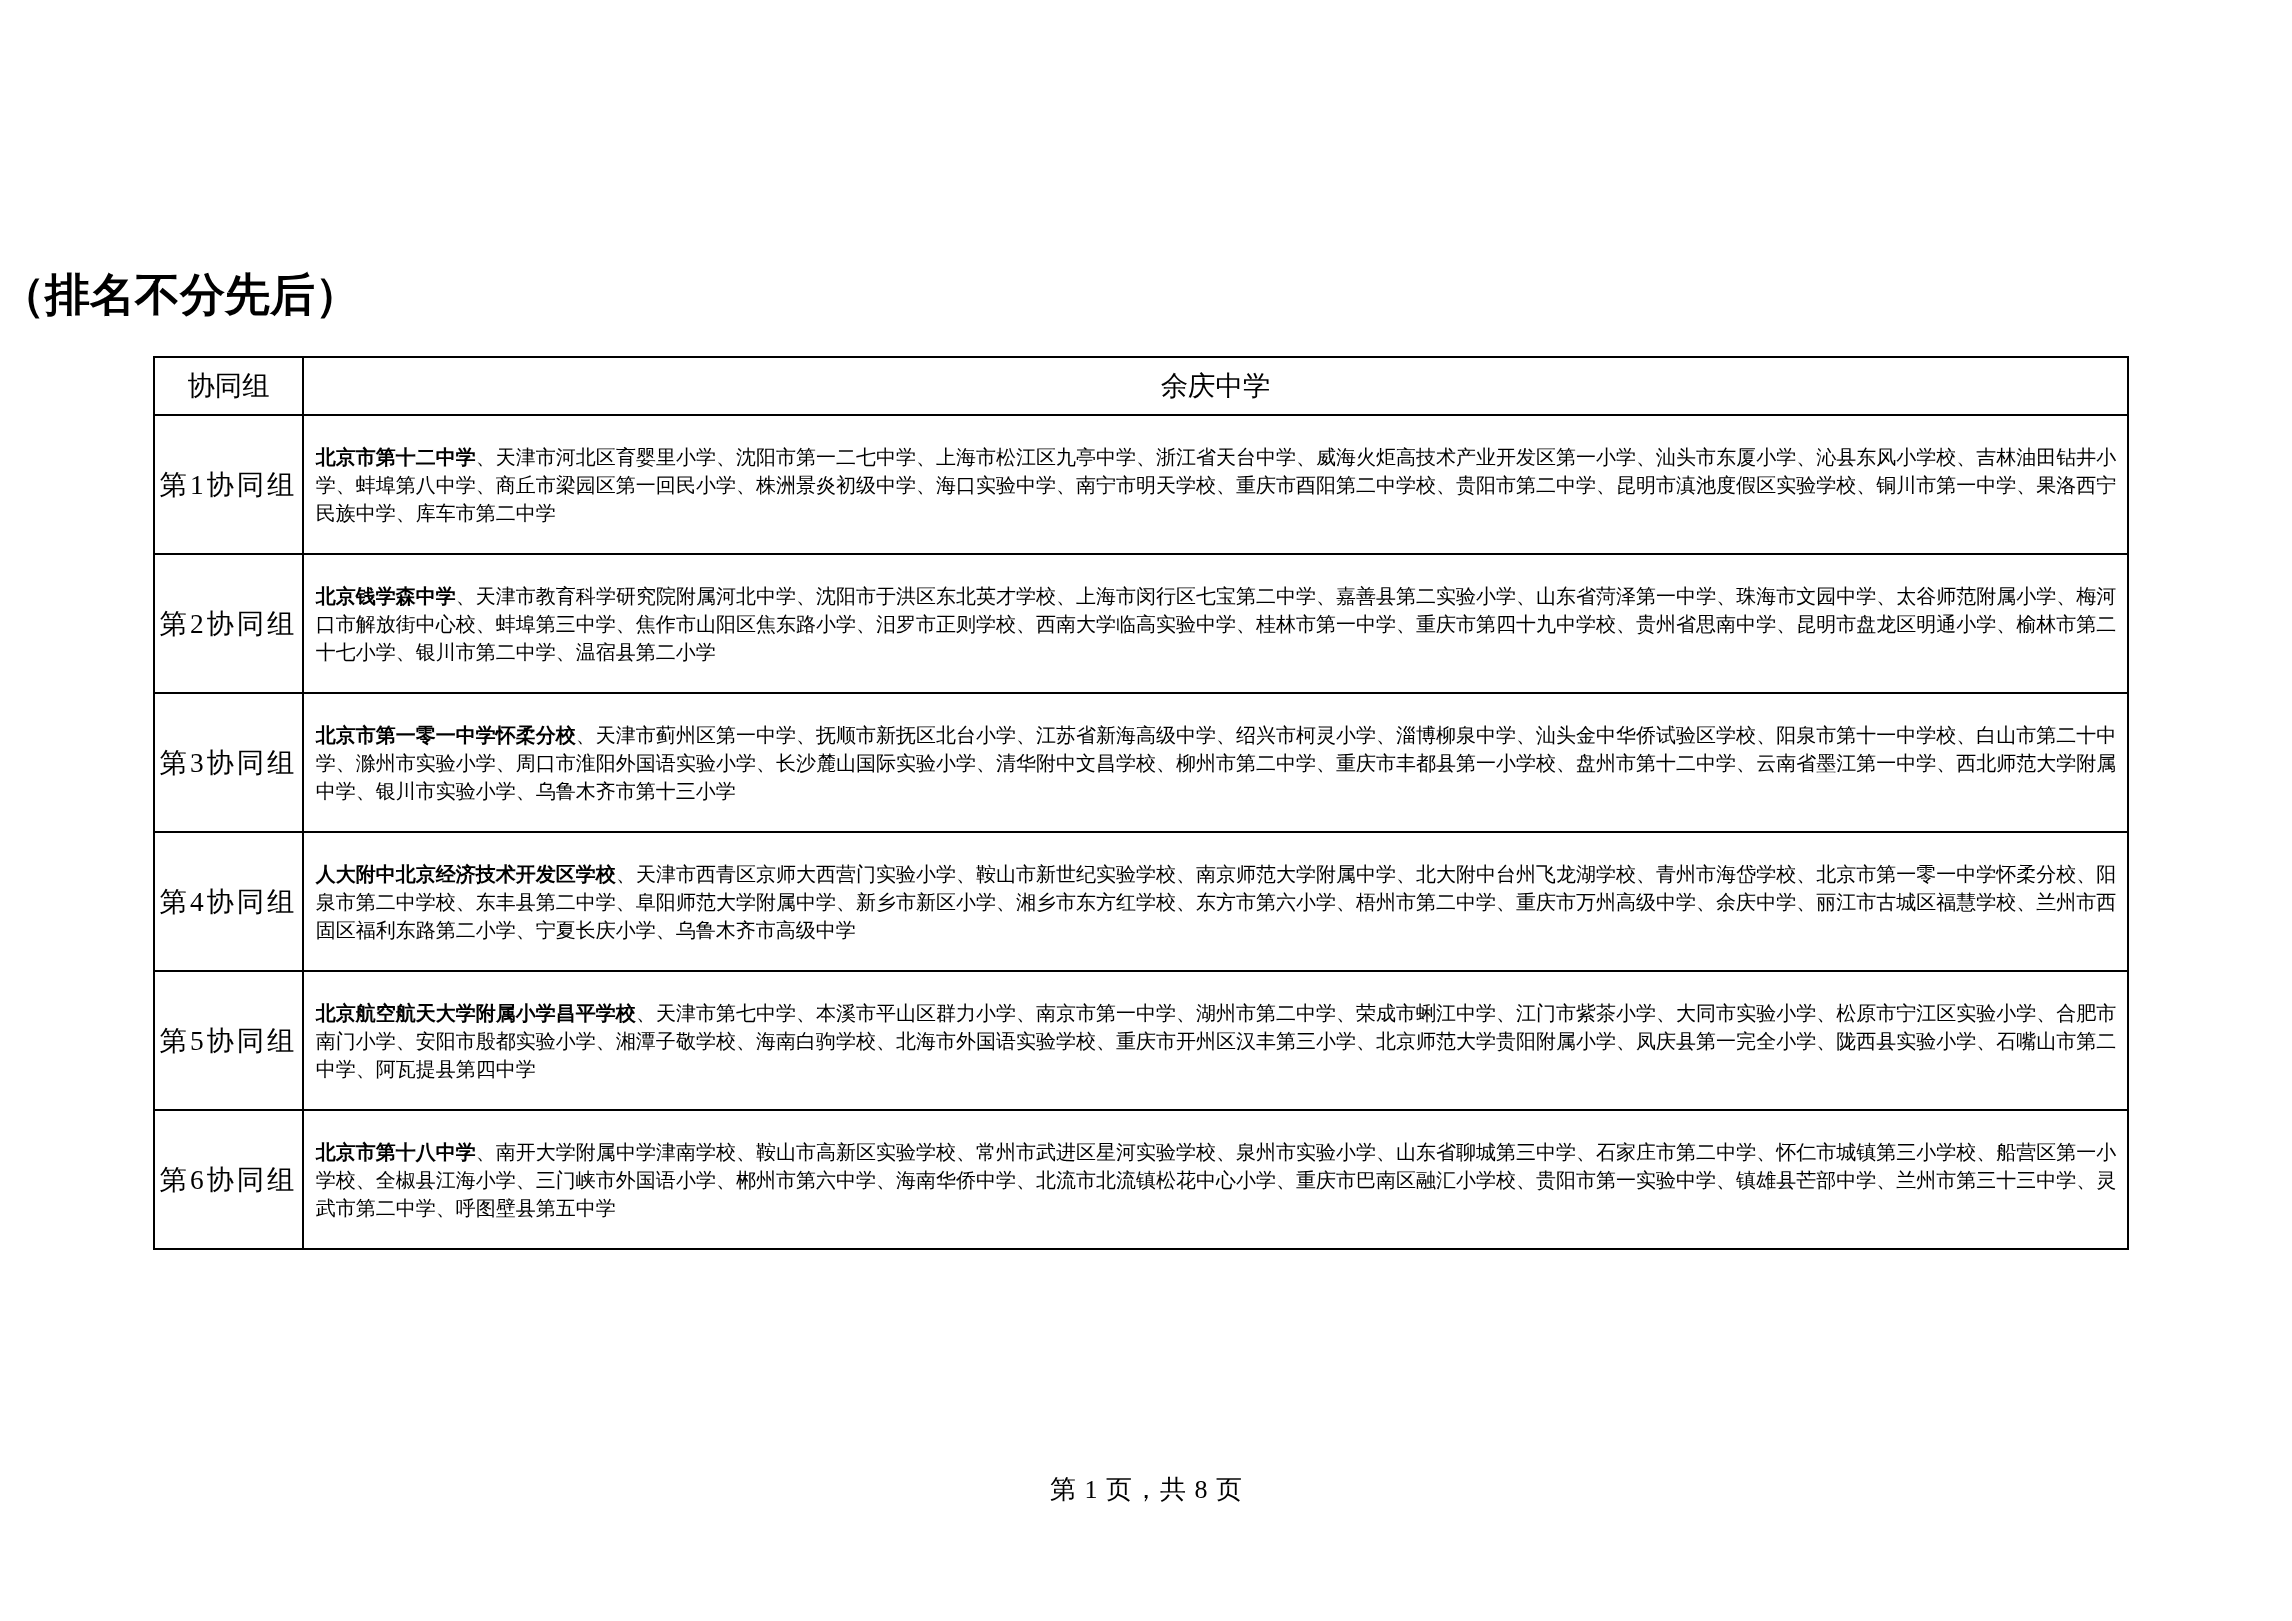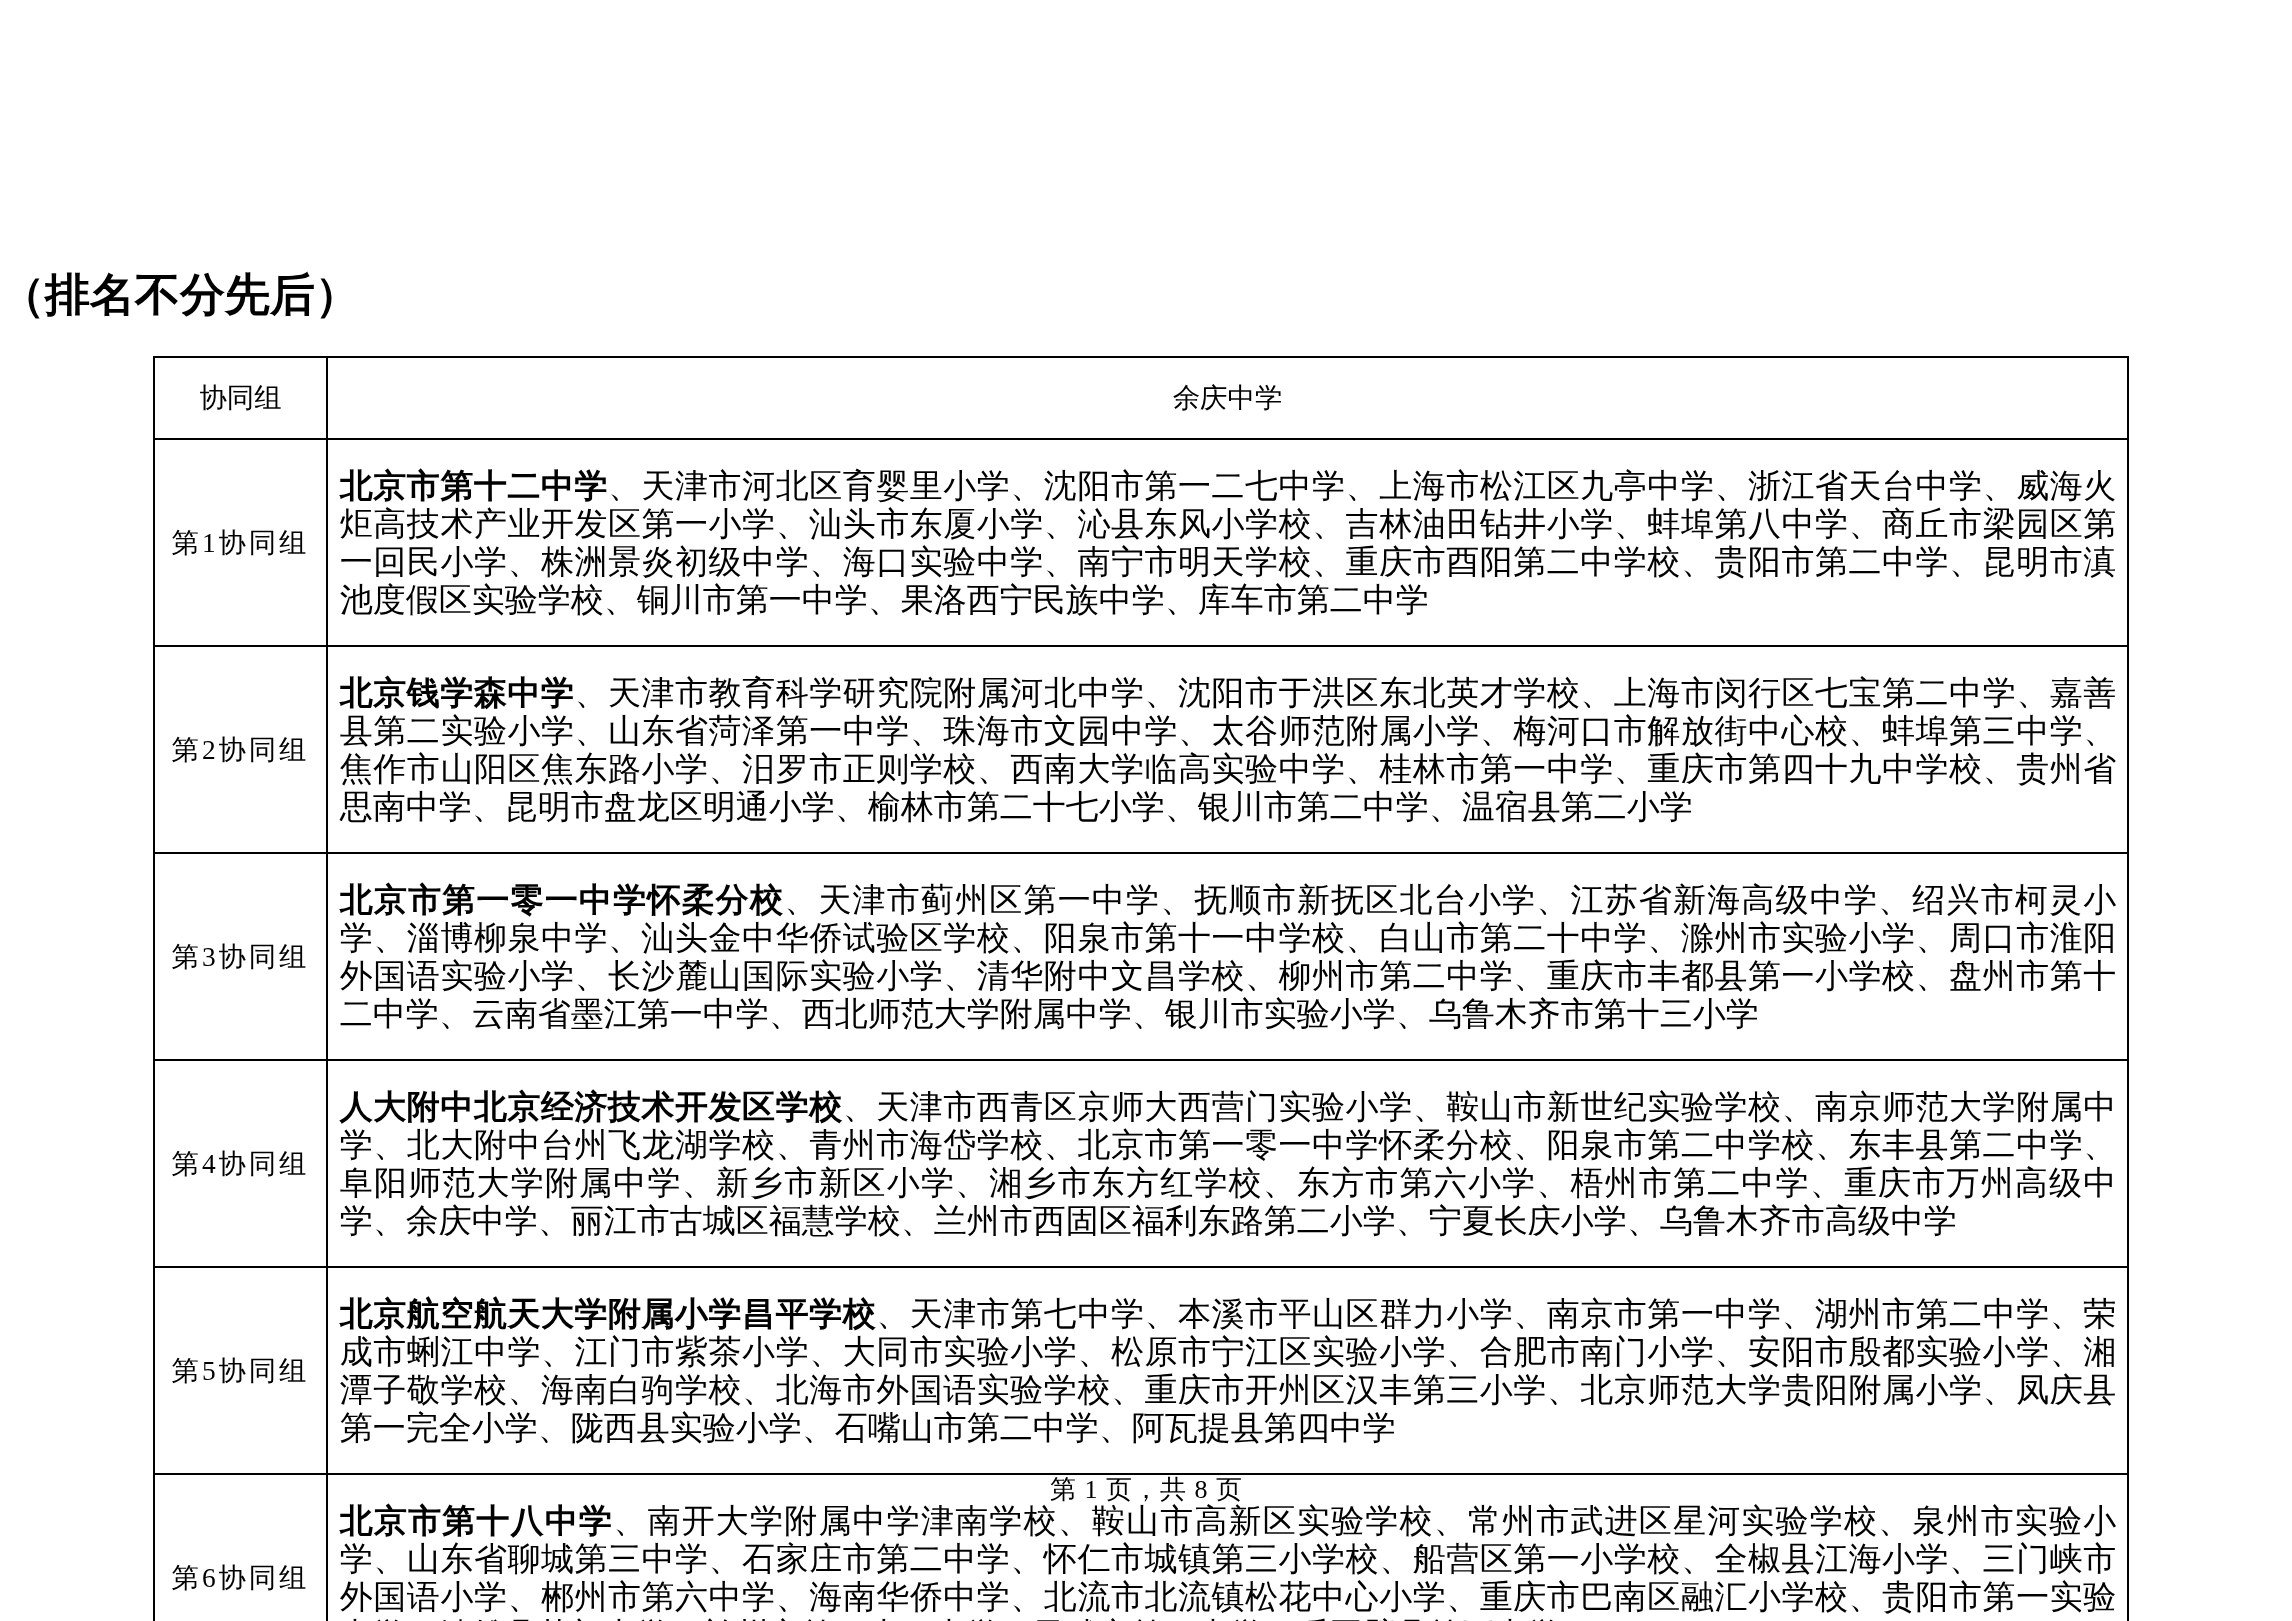--- a/index.html
+++ b/index.html
@@ -53,32 +53,32 @@
     font-weight: normal;
   }
   th.col-group, td.group-cell {
     width: 139px;
   }
   table.groups-table th {
     height: 48px;
     font-size: 27.4px;
     text-align: center;
     vertical-align: middle;
-    padding: 16px;
+    padding: 4px;
   }
   td.group-cell {
     font-size: 27.4px;
     text-align: center;
     vertical-align: middle;
     letter-spacing: 2.9px;
     padding: 4px;
   }
   td.members-cell {
-    font-size: 33px;
-    line-height: 38px;
+    font-size: 20px;
+    line-height: 28px;
     padding: 26.5px 10.8px 26.5px 11.8px;
     text-align: justify;
     text-align-last: left;
     vertical-align: middle;
   }
   td.members-cell .lead {
     font-weight: bold;
   }
   .footer {
     position: absolute;

